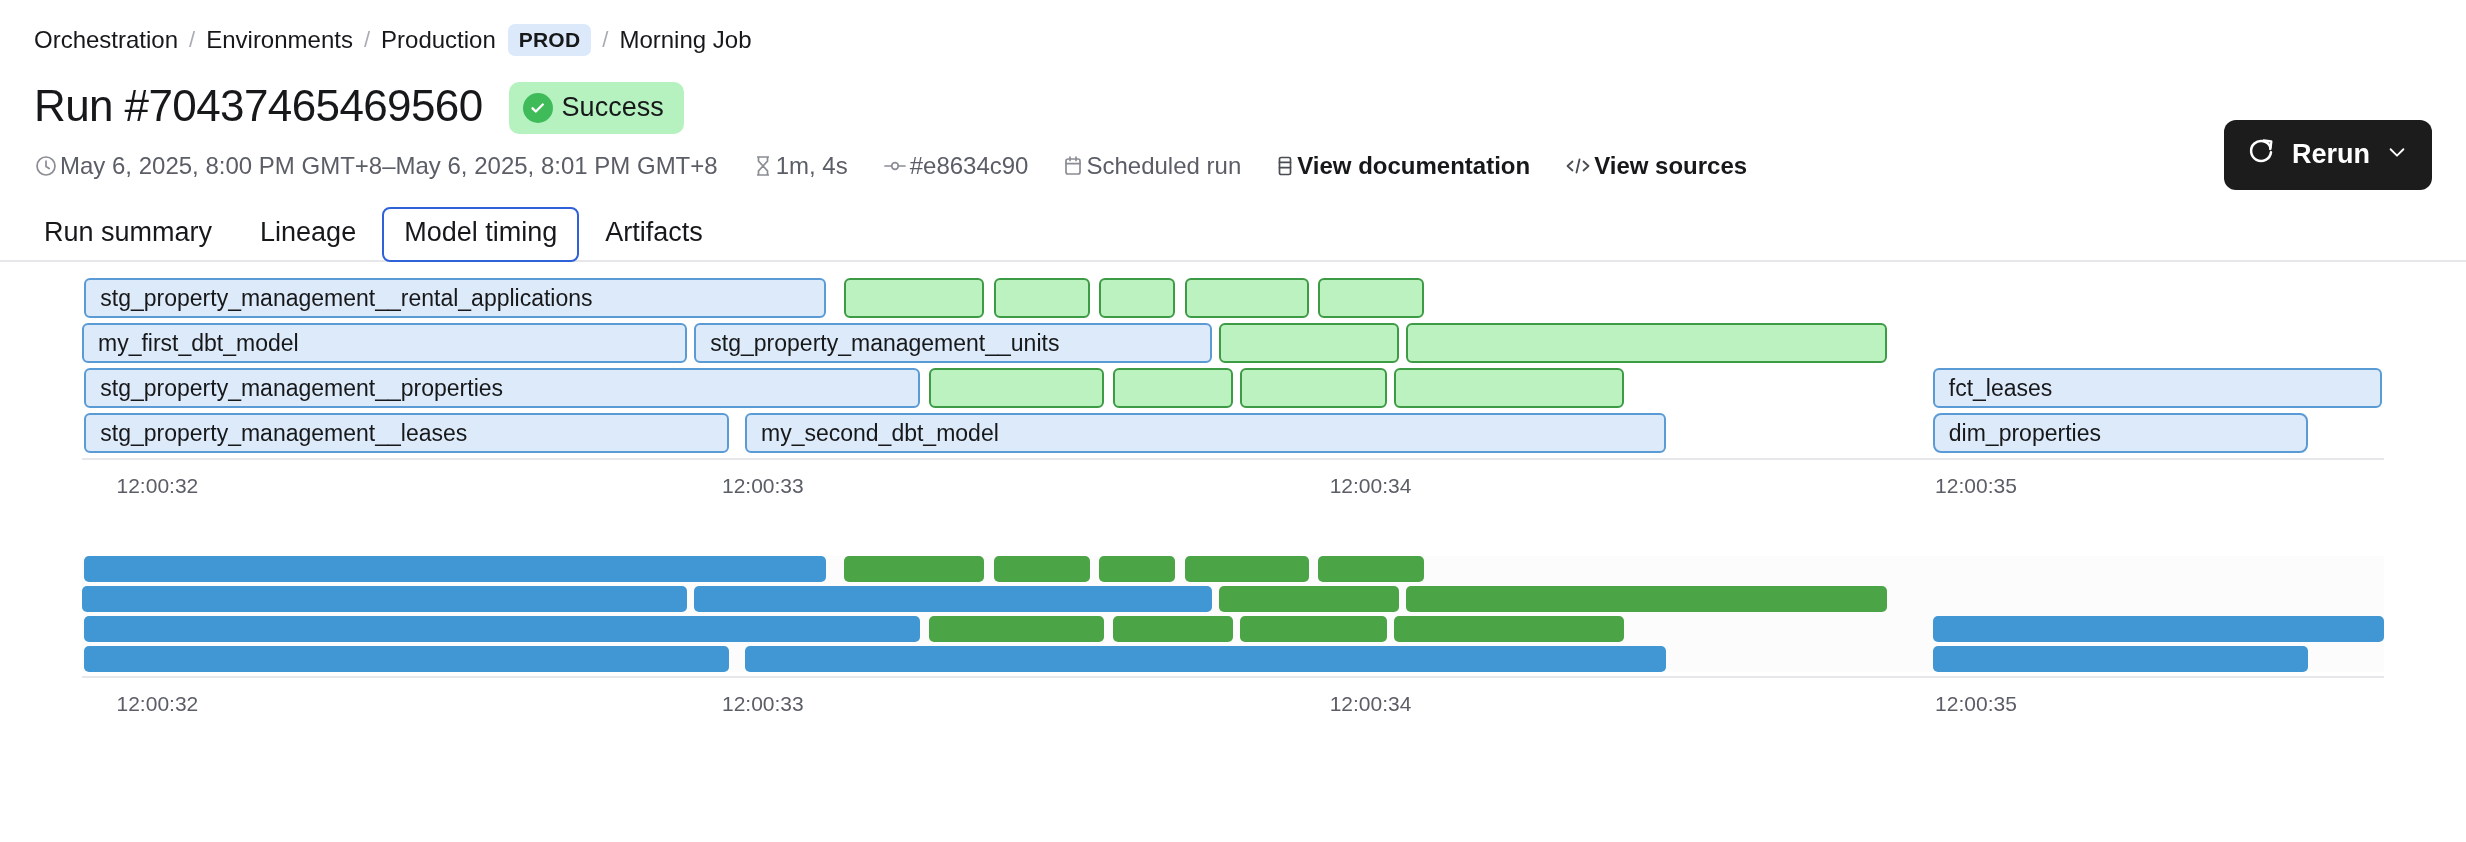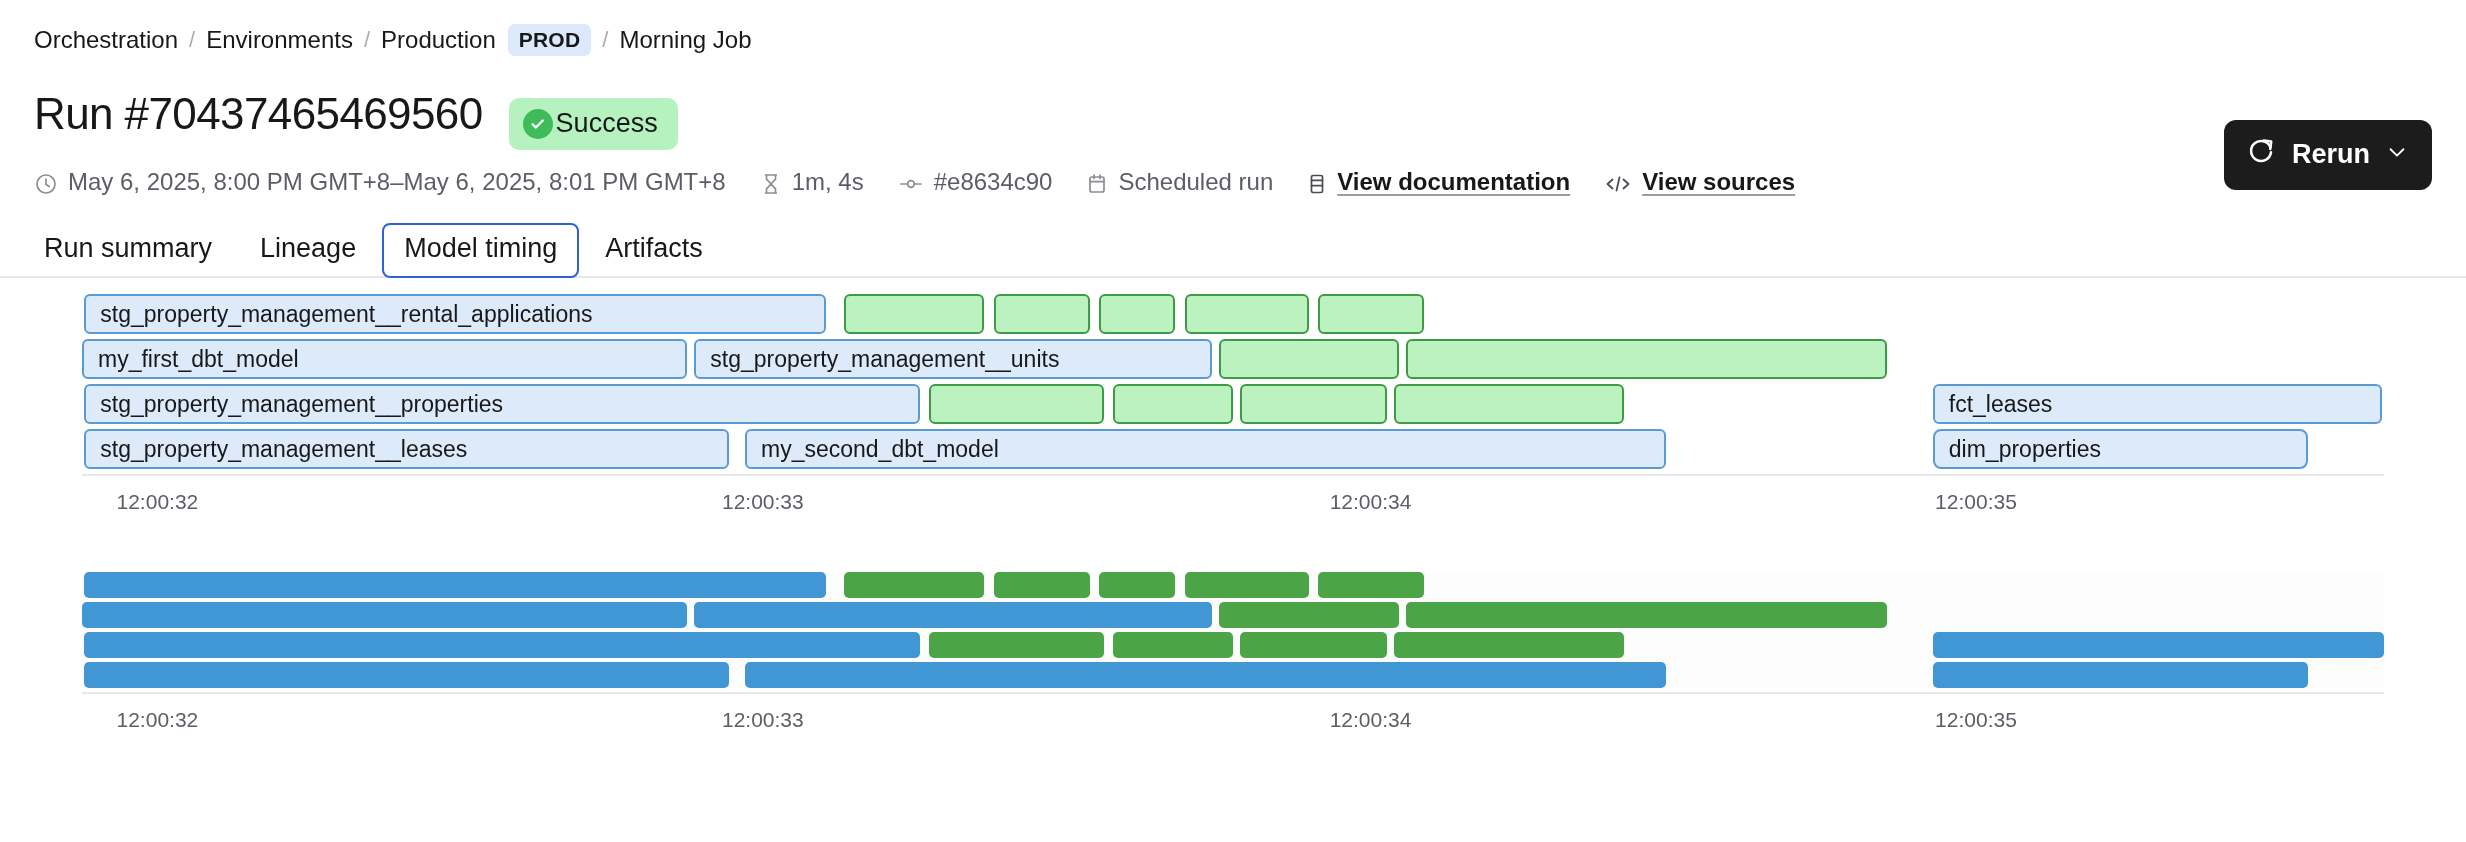--- a/index.html
+++ b/index.html
@@ -31,24 +31,24 @@
   
   .title-row {
     display: flex; align-items: center;
     padding: 22px 0 0 34px;
   }
   .page-title {
     font-size: 44px; font-weight: 400; letter-spacing: -0.6px;
     line-height: 1; white-space: nowrap;
   }
   .status-badge {
-    display: flex; align-items: center; gap: 3px;
+    display: flex; align-items: center; gap: 9px;
     background: #b6f2c0; border-radius: 10px;
     padding: 10px 20px 11px 14px;
-    margin-left: 26px; margin-top: 20px;
+    margin-left: 26px; margin-top: 4px;
   }
   .status-badge .check {
     width: 30px; height: 30px; border-radius: 50%;
     background: #3fbb5a; display: flex; align-items: center; justify-content: center;
     flex: 0 0 auto;
   }
   .status-badge .check svg { display: block; }
   .status-text { font-size: 27px; font-weight: 500; color: #17181a; white-space: nowrap; }
 
   
@@ -63,24 +63,24 @@
     cursor: pointer;
   }
   .rerun-btn .lbl { line-height: 1; }
 
   
   .meta-row {
     display: flex; align-items: center;
     padding: 18px 0 0 34px;
     font-size: 24px; color: #5b5e66;
   }
-  .meta-item { display: flex; align-items: flex-end; gap: 10px; margin-right: 34px; white-space: nowrap; }
+  .meta-item { display: flex; align-items: center; gap: 2px; margin-right: 34px; white-space: nowrap; }
   .meta-item.link { color: #17181a; font-weight: 600; }
   .meta-item.link .txt {
-    text-decoration: underline; text-underline-offset: 4px;
+    text-underline-offset: 4px;
     text-decoration-color: #9a9da3; cursor: pointer;
   }
   .meta-icon { display: flex; align-items: center; flex: 0 0 auto; }
 
   
   .tabs {
     display: flex; align-items: flex-end; gap: 4px;
     padding: 22px 0 0 22px;
     border-bottom: 2px solid #e6e7ea;
     margin-top: 18px;

